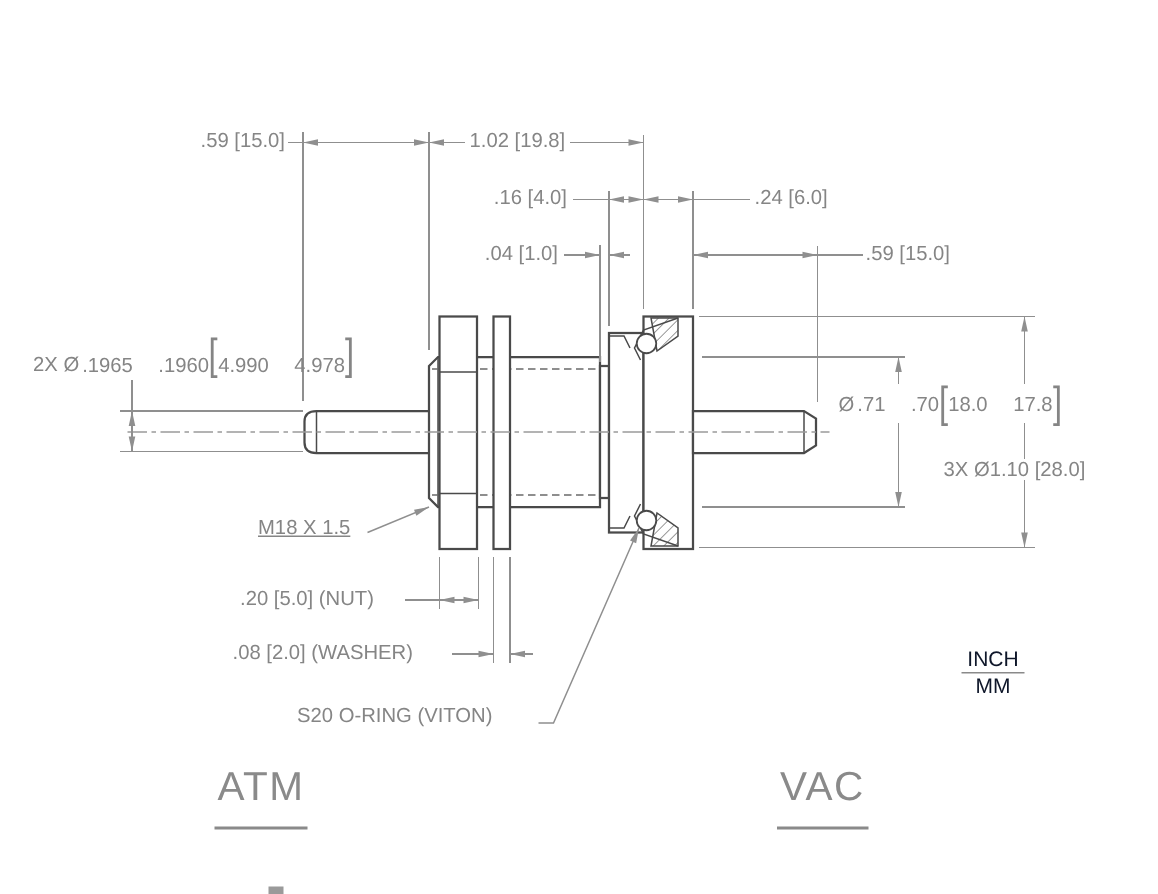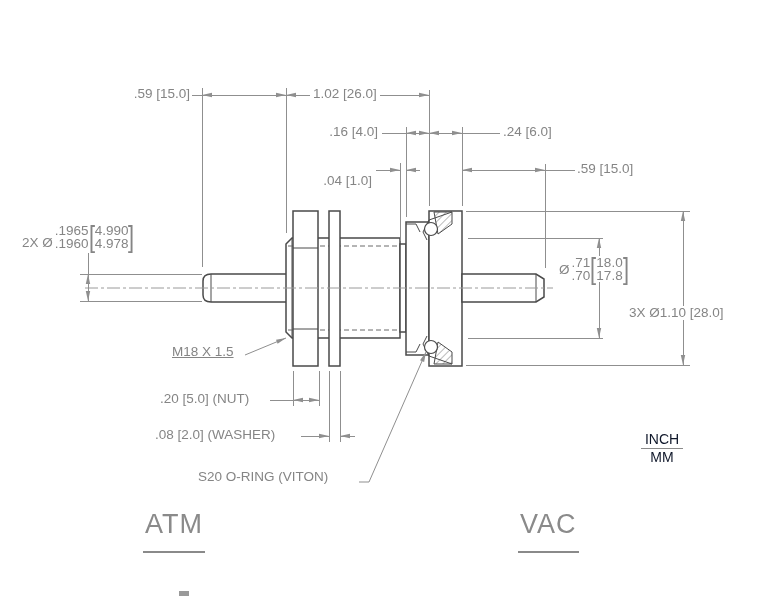--- a/index.html
+++ b/index.html
@@ -3,21 +3,21 @@
 <meta charset="utf-8">
 <style>
   html,body{margin:0;padding:0;background:#fff;}
   #canvas{position:relative;width:764px;height:596px;background:#ffffff;overflow:hidden;
           font-family:"Liberation Sans", sans-serif;}
   svg{position:absolute;left:0;top:0;}
   .lbl{position:absolute;font-size:13.5px;line-height:14px;color:#858585;white-space:nowrap;}
   .r{text-align:right;}
   .bgw{background:#fff;padding:0 3px;}
   .comp{position:absolute;display:flex;align-items:center;color:#858585;font-size:13.5px;}
-  .stack{display:flex;flex-direction:column;line-height:13px;font-size:13.5px;}
+  .stack{display:flex;flex-direction:row;line-height:13px;font-size:13.5px;gap:17px;}
   .brk{font-size:29px;font-weight:400;transform:scaleX(.75);display:inline-block;
        line-height:26px;margin:0 -1px;}
   .pfx{margin-right:2px;}
   .big{position:absolute;font-size:27px;letter-spacing:1px;color:#8a8a8a;
        border-bottom:2px solid #8a8a8a;padding:0 2px 11px 2px;}
   .units{position:absolute;text-align:center;color:#0f172a;font-size:14px;line-height:17px;}
   .units .num{border-bottom:1.2px solid #8a8a8a;padding:0 4px;}
   .mark{position:absolute;background:#9a9a9a;}
 </style>
 </head>
@@ -147,27 +147,27 @@
     <path d="M599 338 L596.8 328 L601.2 328 Z"></path>
     <path d="M683 211 L680.8 221 L685.2 221 Z"></path>
     <path d="M683 365 L680.8 355 L685.2 355 Z"></path>
     <path d="M286 338 L277.6 343.8 L276 339.8 Z"></path>
     <path d="M426 352 L424.1 362.1 L420 360.3 Z"></path>
   </g>
 </svg>
 
 <div class="lbl r" style="left:100px;top:87px;width:90px;">.59 [15.0]</div>
 
-<div class="lbl bgw" style="left:310px;top:87px;">1.02 [26.0]</div>
+<div class="lbl bgw" style="left:310px;top:87px;">1.02 [19.8]</div>
 
 <div class="lbl r" style="left:300px;top:125px;width:78px;">.16 [4.0]</div>
 
 <div class="lbl" style="left:503px;top:125px;">.24 [6.0]</div>
 
-<div class="lbl r" style="left:294px;top:162px;width:78px;margin-top:12px;">.04 [1.0]</div>
+<div class="lbl r" style="left:294px;top:162px;width:78px;">.04 [1.0]</div>
 
 <div class="lbl" style="left:577px;top:162px;">.59 [15.0]</div>
 
 <div class="comp" style="left:22px;top:224px;align-items:flex-end;">
   <span class="pfx">2X Ø</span>
   <span class="stack">
     <span>.1965</span>
     <span>.1960</span>
   </span>
   <span class="brk">[</span>

